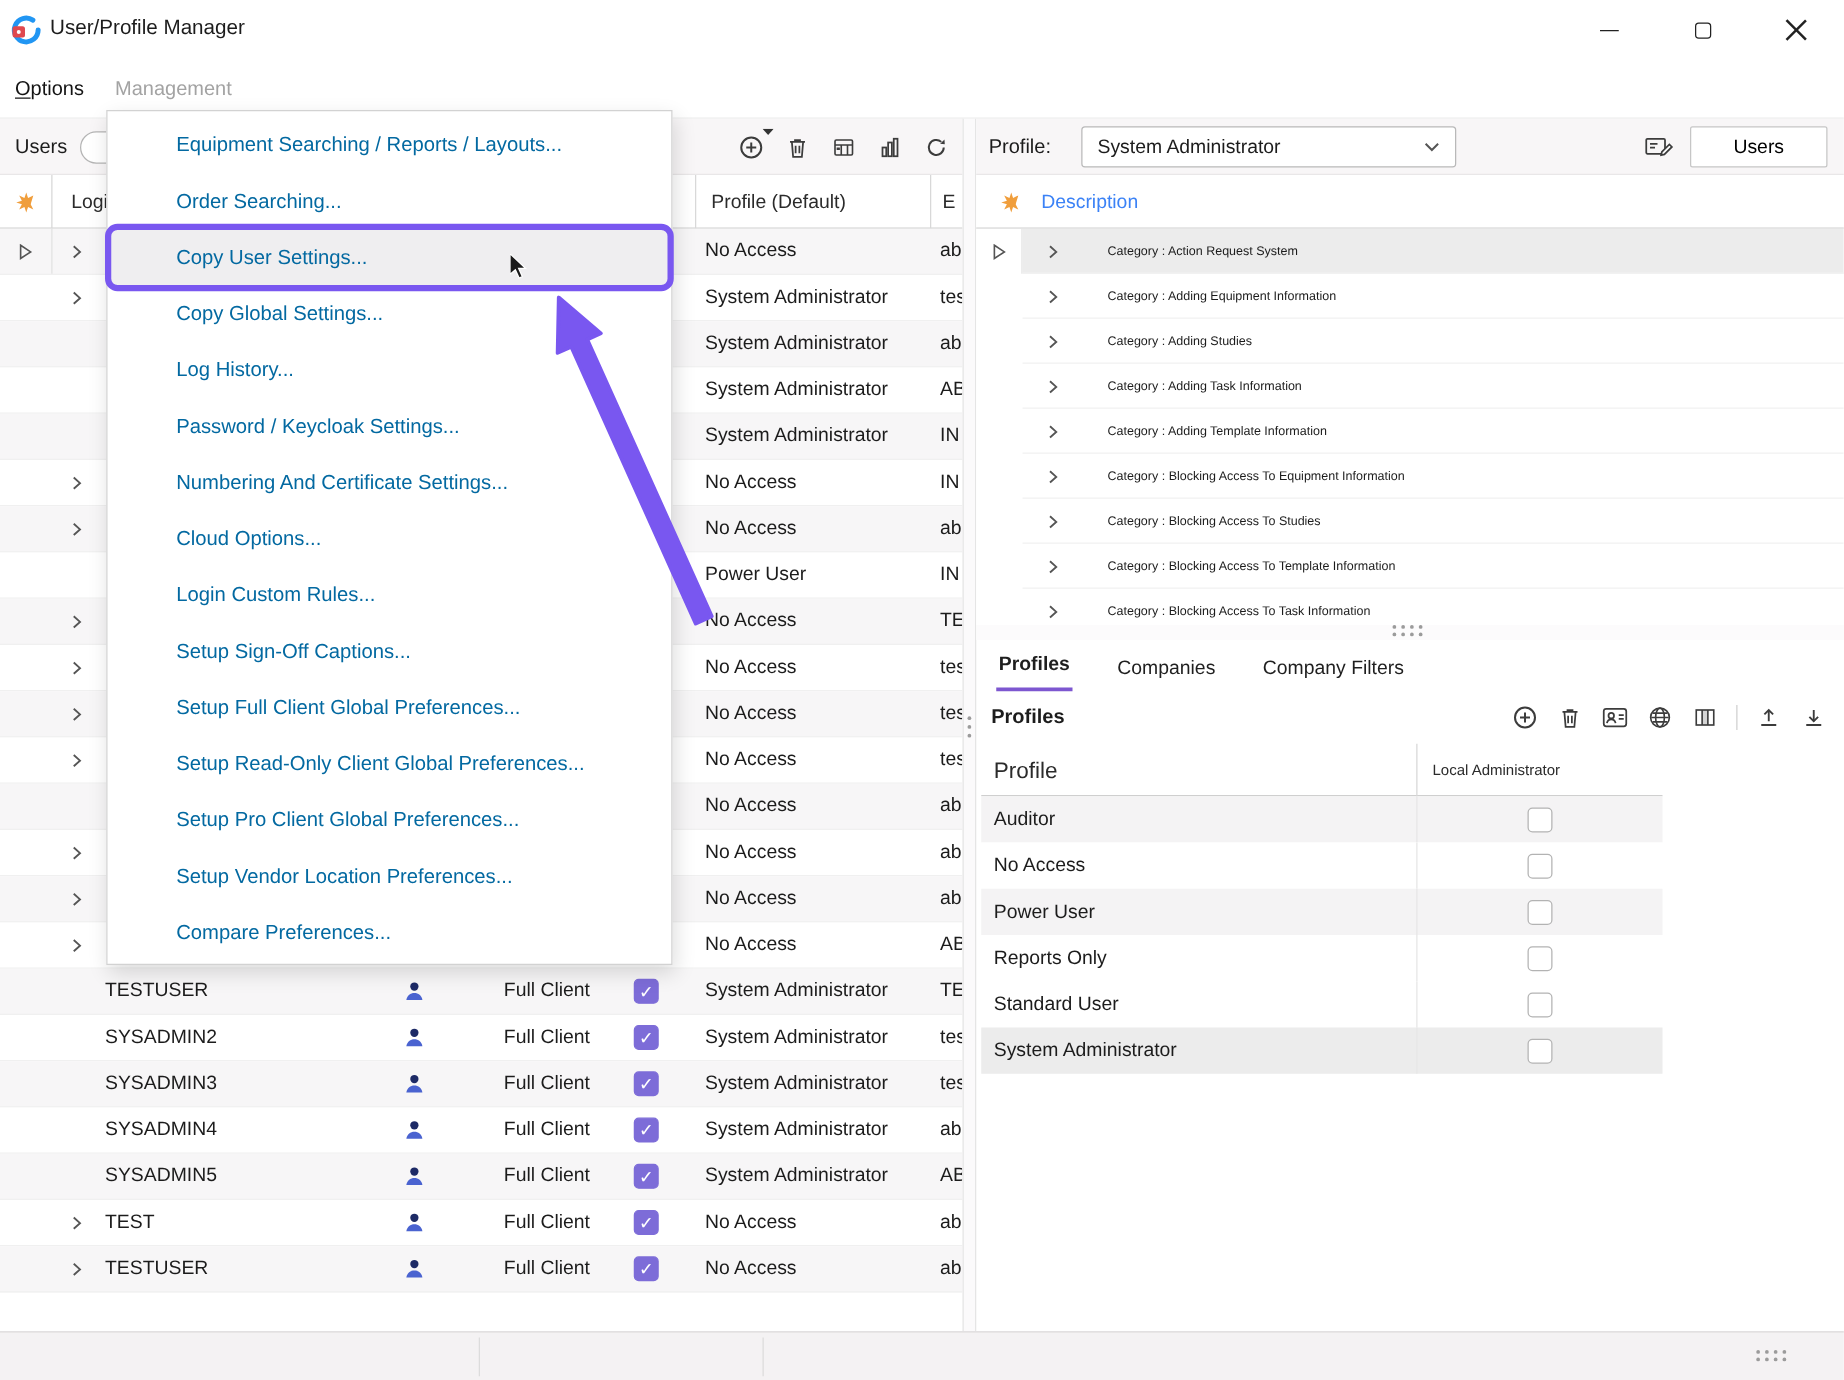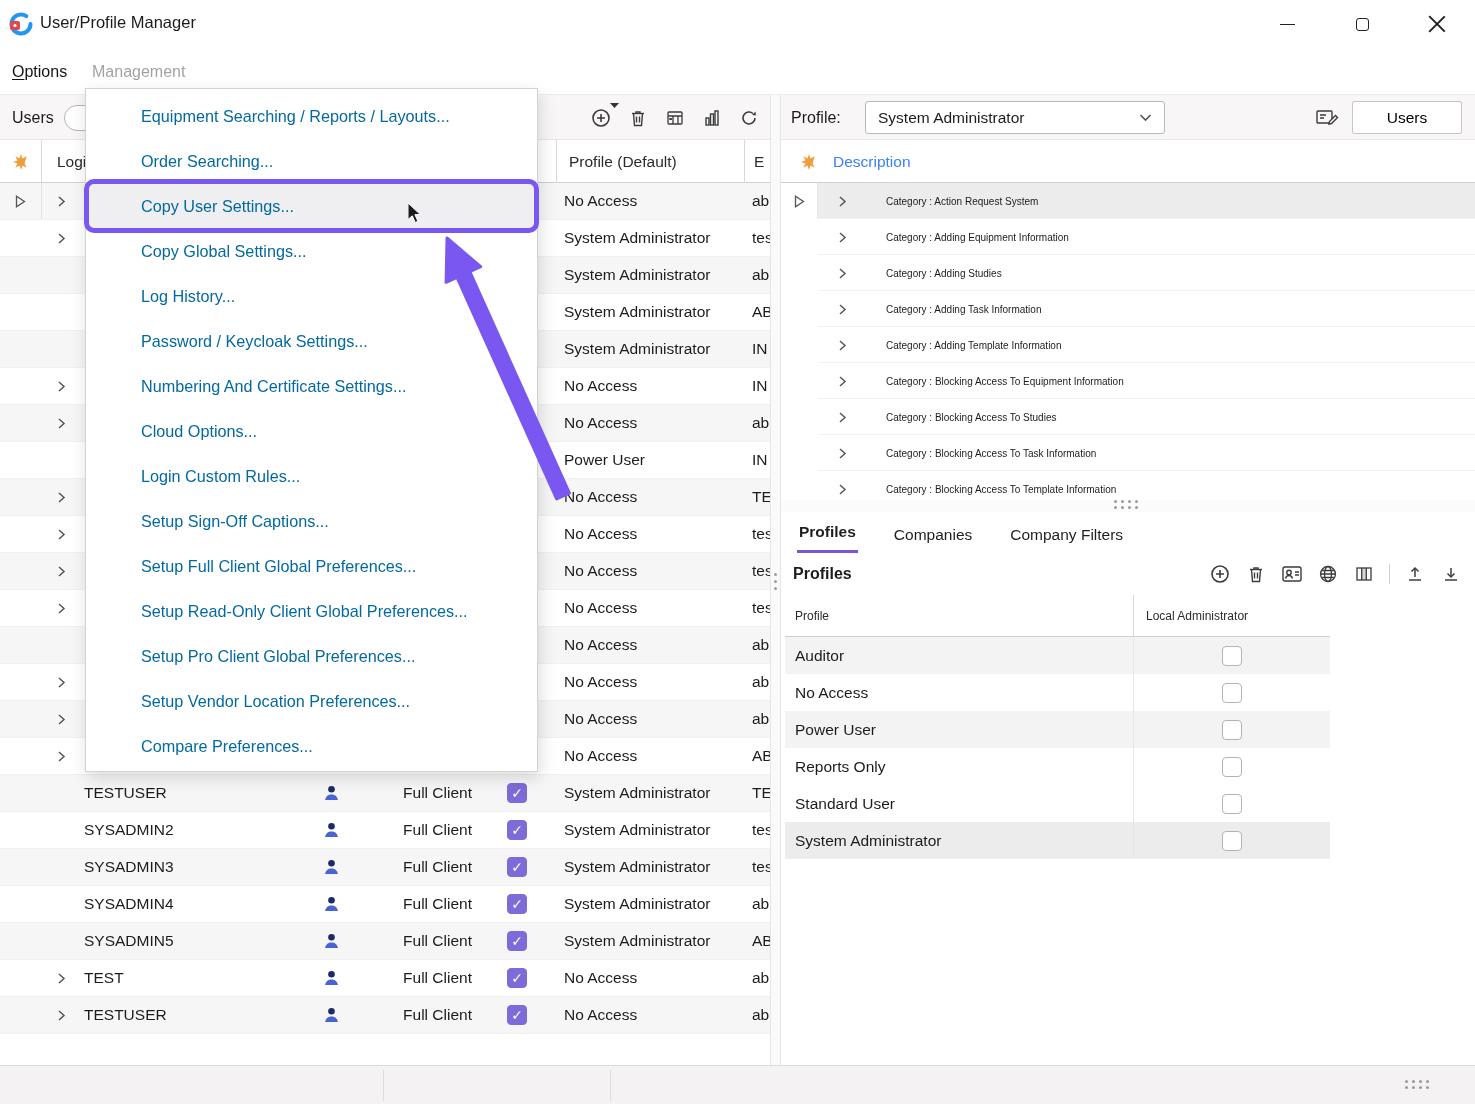--- a/index.html
+++ b/index.html
@@ -89,21 +89,21 @@
 
   
   .tabs { position:absolute; left:797px; top:512px; height:41px; display:flex; gap:34px; align-items:flex-end; }
   .tab { font-size:15.5px; color:#1f1f1f; padding:0 2px 9px; }
   .tab.active { font-weight:bold; border-bottom:3px solid #7d57d0; }
 
   .psec-head { position:absolute; left:781px; top:553px; width:694px; height:42px; }
   .psec-title { position:absolute; left:12px; line-height:42px; font-size:16px; font-weight:bold; }
 
   .ptable-head { position:absolute; left:785px; top:595px; width:545px; height:42px; background:#fff; border-bottom:1px solid #cfcfcf; }
-  .pth-profile { position:absolute; left:10px; line-height:42px; font-size:12px; color:#2b2b2b; }
+  .pth-profile { position:absolute; left:10px; line-height:42px; font-size:18px; color:#2b2b2b; }
   .pth-admin { position:absolute; left:348px; top:0; width:197px; height:42px; line-height:42px; padding-left:12px; border-left:1px solid #d8d8d8; font-size:12px; color:#2b2b2b; }
 
   .ptable { position:absolute; left:785px; top:637px; width:545px; }
   .prow { position:relative; height:37px; background:#fff; }
   .prow:nth-child(odd) { background:#f4f3f4; }
   .prow:nth-child(5) { background:#fff; }
   .prow:nth-child(6) { background:#ececec; }
   .pname { position:absolute; left:10px; line-height:37px; font-size:15.5px; }
   .padmin { position:absolute; left:348px; top:0; width:197px; height:37px; display:flex; align-items:center; justify-content:center; border-left:1px solid #e6e6e6; }
 
@@ -591,30 +591,30 @@
     </div>
     <div class="tlbl">Category : Blocking Access To Studies</div>
   </div>
     <div class="trow">
 
     <div class="texp">
       <svg width="13" height="13" viewBox="0 0 13 13">
           <path d="M4 2l5 4.5L4 11" fill="none" stroke="#555" stroke-width="1.5"></path>
         </svg>
     </div>
+    <div class="tlbl">Category : Blocking Access To Template Information</div>
+  </div>
+    <div class="trow">
+
+    <div class="texp">
+      <svg width="13" height="13" viewBox="0 0 13 13">
+          <path d="M4 2l5 4.5L4 11" fill="none" stroke="#555" stroke-width="1.5"></path>
+        </svg>
+    </div>
     <div class="tlbl">Category : Blocking Access To Task Information</div>
-  </div>
-    <div class="trow">
-
-    <div class="texp">
-      <svg width="13" height="13" viewBox="0 0 13 13">
-          <path d="M4 2l5 4.5L4 11" fill="none" stroke="#555" stroke-width="1.5"></path>
-        </svg>
-    </div>
-    <div class="tlbl">Category : Blocking Access To Template Information</div>
   </div>
   </div>
 
 <div class="hsplit">
   <span class="dots-h">
       <i></i>
       <i></i>
       <i></i>
       <i></i>
       <i></i>

